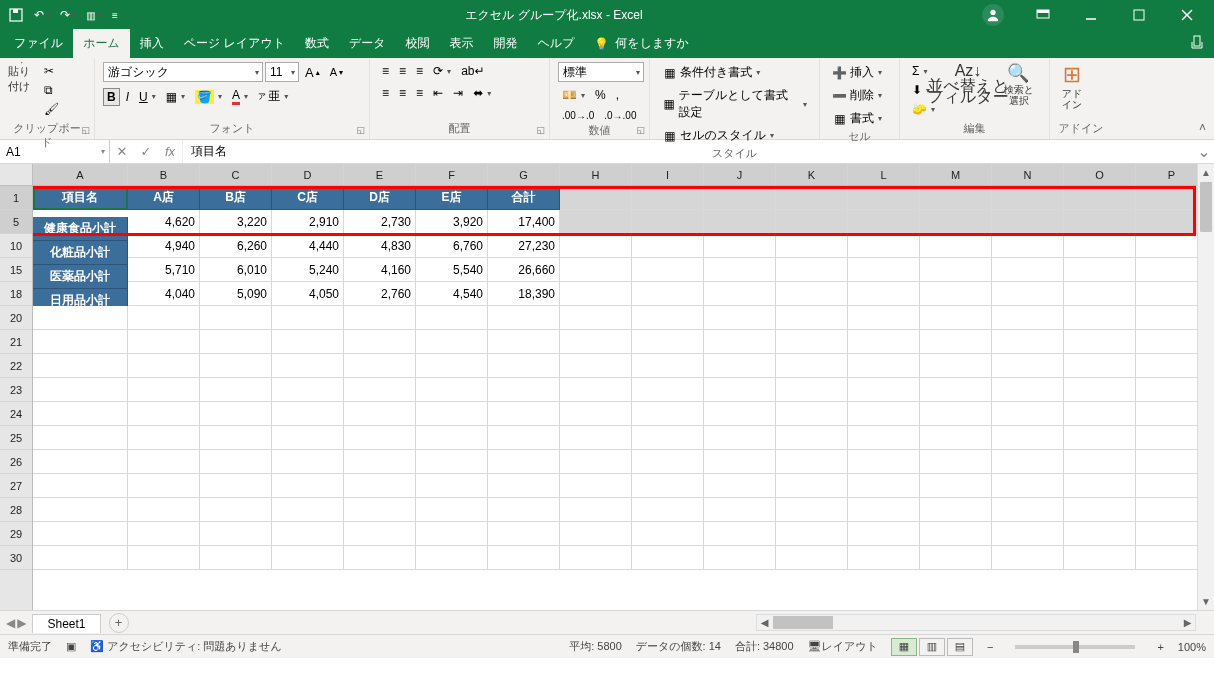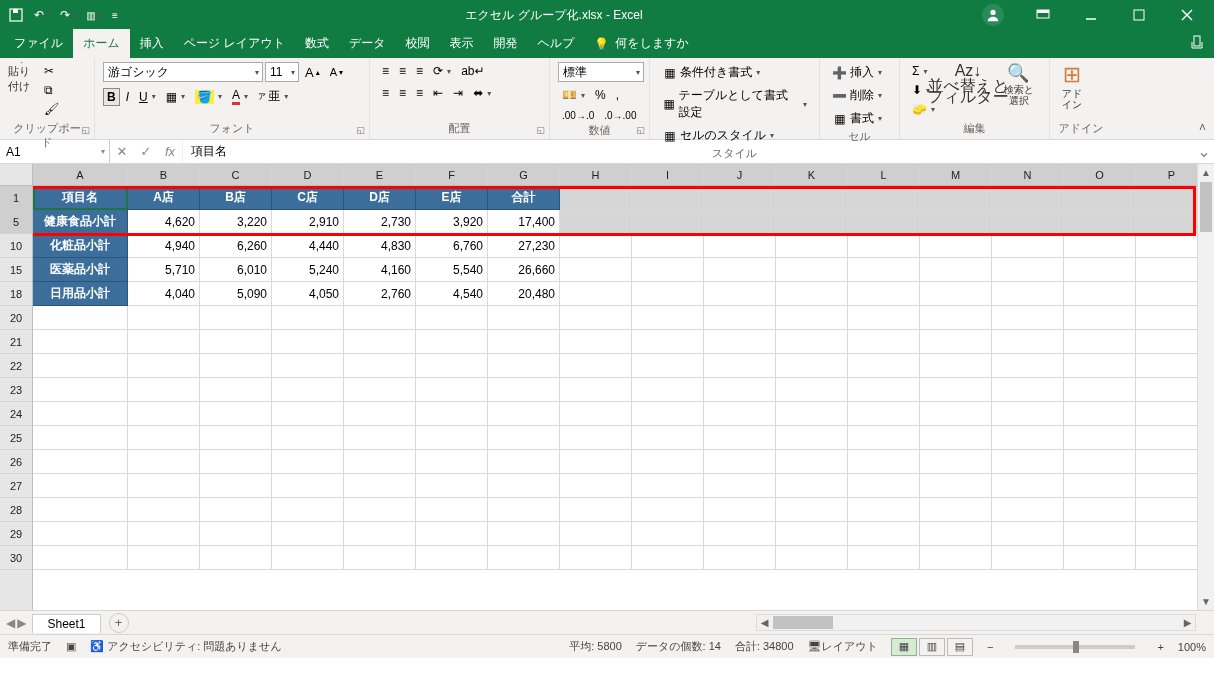--- a/index.html
+++ b/index.html
@@ -56,21 +56,21 @@
 .rownumcol .rn.sel{background:#cfcfcf;}
 .gridmain{flex:1; overflow:hidden; position:relative;}
 .colhdrs{height:22px;display:flex;background:#e6e6e6;border-bottom:1px solid #bdbdbd;}
 .ch{width:72px;border-right:1px solid #d4d4d4;font-size:11px;color:#222;display:flex;align-items:center;justify-content:center;background:#e6e6e6;}
 .ch.sel{background:#cfcfcf;}
 .ch.a{width:95px;}
 .rows{}
 .gr{height:24px;display:flex;}
 .cell{width:72px;height:24px;border-right:1px solid #d9d9d9;border-bottom:1px solid #d9d9d9;font-size:12px;padding:0 4px;display:flex;align-items:center;justify-content:flex-end;color:#000;background:#fff;}
 .cell.hdr{background:#3b6e9b;color:#fff;font-weight:bold;justify-content:center;border-right:1px solid #2d5579;border-bottom:1px solid #2d5579;}
-.cell.lhdr{background:#3b6e9b;color:#fff;font-weight:bold;justify-content:center;border-right:1px solid #2d5579;border-bottom:1px solid #2d5579;}
+.cell.lhdr{background:#3b6e9b;color:#fff;font-weight:bold;justify-content:center;border-right:1px solid #2d5579;border-bottom:1px solid #2d5579;margin-top:7px;}
 .cell.a{width:95px;}
 .cell.blank{background:#fff;}
 .gr.sel .cell.blank{background:#d6d6d6;}
 .gr.sel .cell{}
 .redbox{position:absolute;border:3px solid red;pointer-events:none;}
 .vsb { position:absolute; right:0; top:0; bottom:0; width:17px; background:#f1f1f1; border-left:1px solid #dcdcdc;}
 .vsb .thumb{position:absolute;left:2px;right:2px;top:18px;height:50px;background:#c2c2c2;border-radius:1px;}
 .vsb .arr{position:absolute;left:0;right:0;height:17px;display:flex;align-items:center;justify-content:center;color:#666;font-size:10px;}
 .vsb .aup{top:0;} .vsb .adn{bottom:0;}
 
@@ -451,21 +451,21 @@
           <div class="cell blank"></div>
           <div class="cell blank"></div>
         </div>
         <div class="gr">
           <div class="cell lhdr a">日用品小計</div>
           <div class="cell">4,040</div>
           <div class="cell">5,090</div>
           <div class="cell">4,050</div>
           <div class="cell">2,760</div>
           <div class="cell">4,540</div>
-          <div class="cell">20,480</div>
+          <div class="cell">18,390</div>
           <div class="cell blank"></div>
           <div class="cell blank"></div>
           <div class="cell blank"></div>
           <div class="cell blank"></div>
           <div class="cell blank"></div>
           <div class="cell blank"></div>
           <div class="cell blank"></div>
           <div class="cell blank"></div>
           <div class="cell blank"></div>
         </div>

